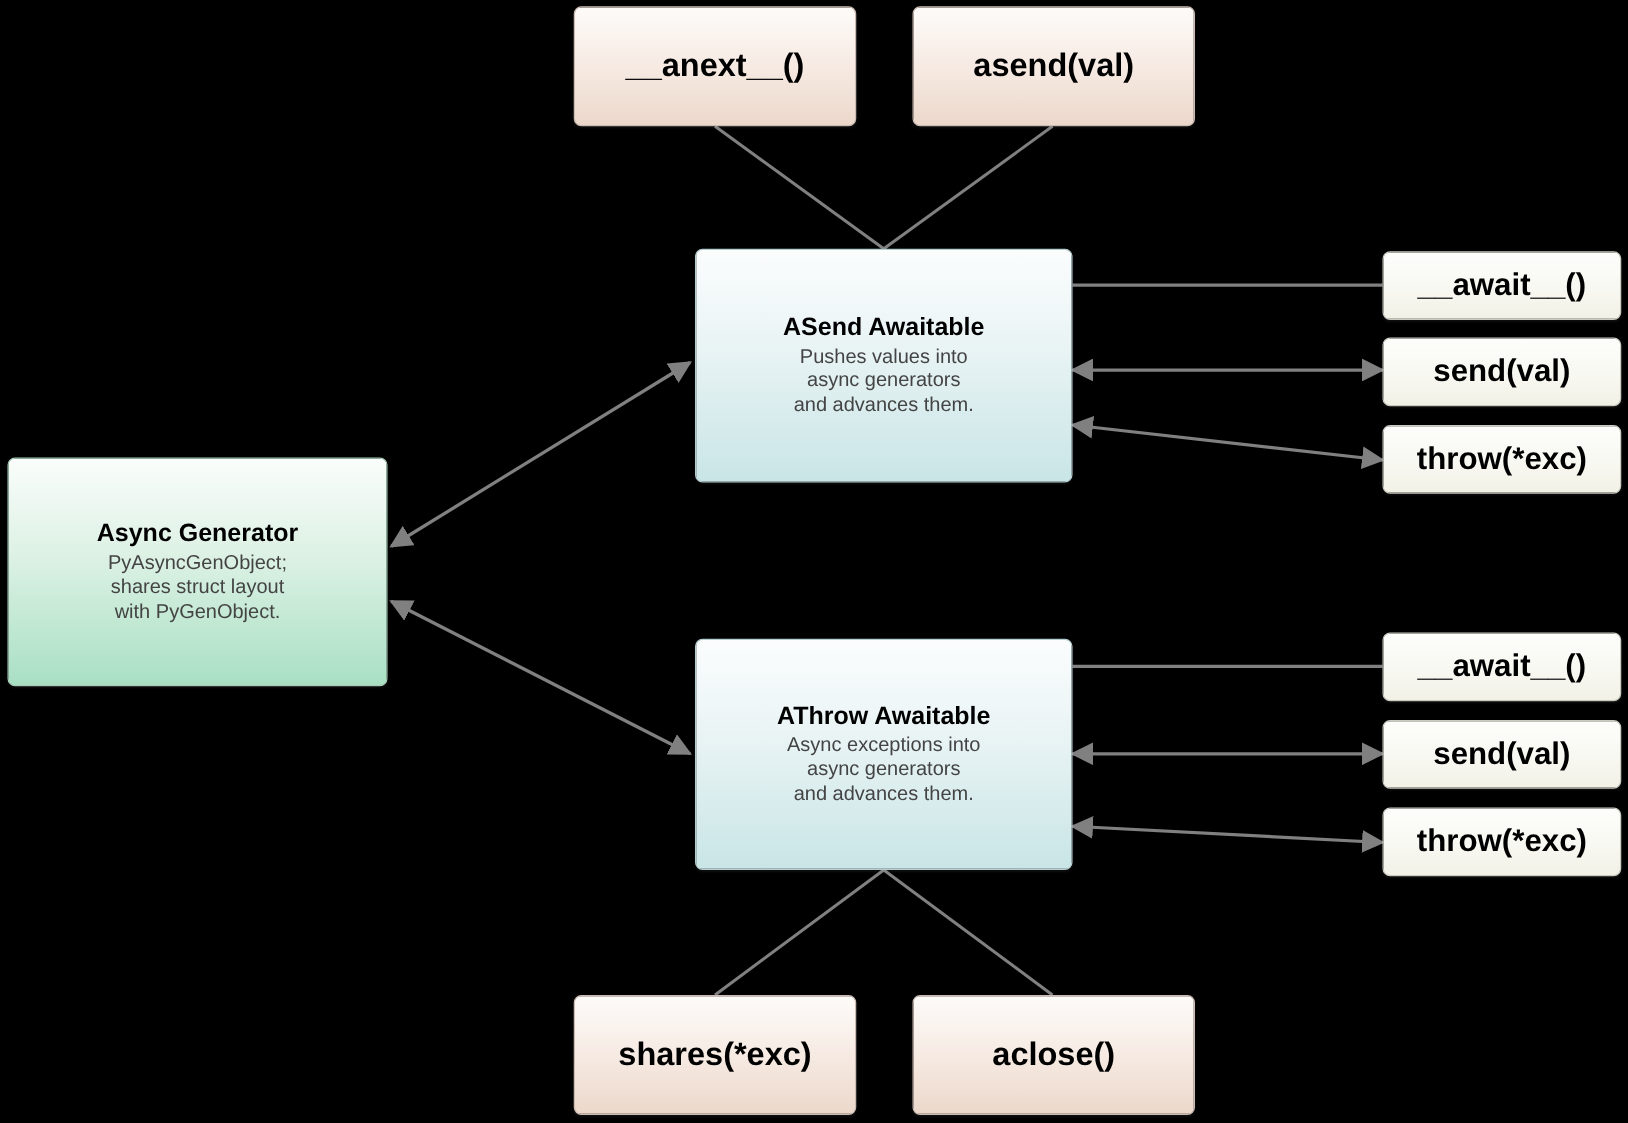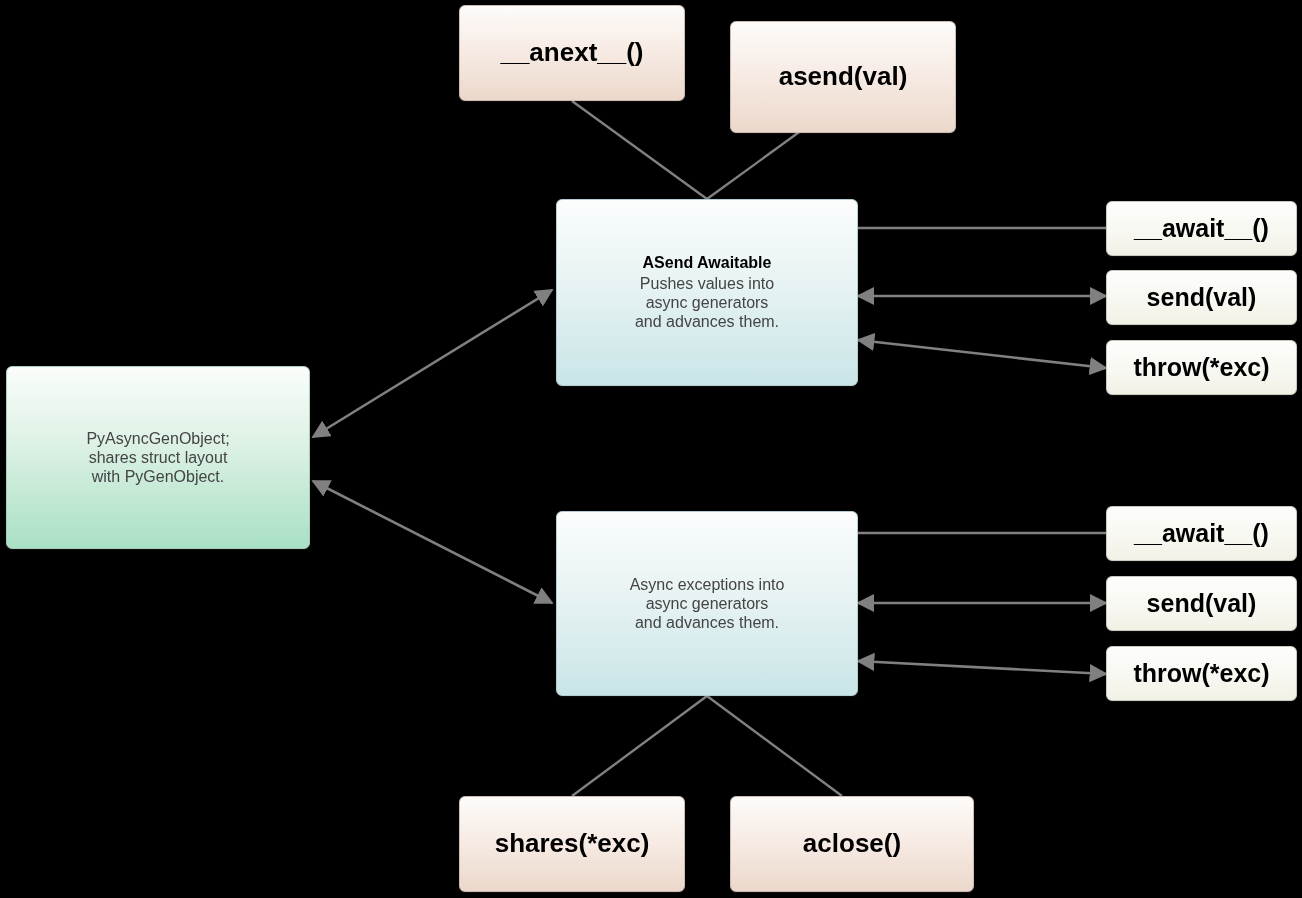--- a/index.html
+++ b/index.html
@@ -66,21 +66,21 @@
   }
   .green {
     background: linear-gradient(to bottom, #fafdfb 0%, #dff2e6 40%, #a9e0c4 100%);
     border-color: #a8cdb8;
   }
 
   
   .pill-big  { font-size: 26px; }
   .pill-side { font-size: 25px; }
 
-  .big-title { font-size: 16px; margin-bottom: 2px; }
+  .big-title { font-size: 20px; margin-bottom: 2px; }
   .big-desc  { font-size: 16px; }
 </style>
 </head>
 <body>
 
 <div id="canvas">
 
   <svg class="edges" viewBox="0 0 1302 898" xmlns="http://www.w3.org/2000/svg">
     <defs>
       <marker id="arrowEnd" viewBox="0 0 10 10" refX="9" refY="5" markerWidth="7" markerHeight="7" orient="auto-start-reverse">
@@ -109,38 +109,40 @@
 
     <path d="M 858 533 L 1106 533" stroke="#808080" stroke-width="2.6" fill="none"></path>
     <path d="M 858 603 L 1106 603" stroke="#808080" stroke-width="2.6" fill="none" marker-start="url(#arrowStart)" marker-end="url(#arrowEnd)"></path>
     <path d="M 858 661 L 1106 674" stroke="#808080" stroke-width="2.6" fill="none" marker-start="url(#arrowStart)" marker-end="url(#arrowEnd)"></path>
   </svg>
 
   <div class="node peach pill-big" style="left:459px; top:5px; width:226px; height:96px;">
     <span class="title">__anext__()</span>
   </div>
 
-  <div class="node peach pill-big" style="left:730px; top:21px; width:226px; height:112px;">
+  <div class="node peach pill-big" style="left:730px; top:5px; width:226px; height:96px;">
     <span class="title">asend(val)</span>
   </div>
 
   <div class="node green" style="left:6px; top:366px; width:304px; height:183px;">
+    <span class="title big-title">Async Generator</span>
     <span class="desc big-desc">PyAsyncGenObject;
 shares struct layout
 with PyGenObject.</span>
   </div>
 
   <div class="node teal" style="left:556px; top:199px; width:302px; height:187px;">
     <span class="title big-title">ASend Awaitable</span>
     <span class="desc big-desc">Pushes values into
 async generators
 and advances them.</span>
   </div>
 
   <div class="node teal" style="left:556px; top:511px; width:302px; height:185px;">
+    <span class="title big-title">AThrow Awaitable</span>
     <span class="desc big-desc">Async exceptions into
 async generators
 and advances them.</span>
   </div>
 
   <div class="node cream pill-side" style="left:1106px; top:201px; width:191px; height:55px;">
     <span class="title">__await__()</span>
   </div>
   <div class="node cream pill-side" style="left:1106px; top:270px; width:191px; height:55px;">
     <span class="title">send(val)</span>
@@ -155,17 +157,17 @@
   <div class="node cream pill-side" style="left:1106px; top:576px; width:191px; height:55px;">
     <span class="title">send(val)</span>
   </div>
   <div class="node cream pill-side" style="left:1106px; top:646px; width:191px; height:55px;">
     <span class="title">throw(*exc)</span>
   </div>
 
   <div class="node peach pill-big" style="left:459px; top:796px; width:226px; height:96px;">
     <span class="title">shares(*exc)</span>
   </div>
-  <div class="node peach pill-big" style="left:730px; top:796px; width:244px; height:96px;">
+  <div class="node peach pill-big" style="left:730px; top:796px; width:226px; height:96px;">
     <span class="title">aclose()</span>
   </div>
 
 </div>
 
 </body></html>

